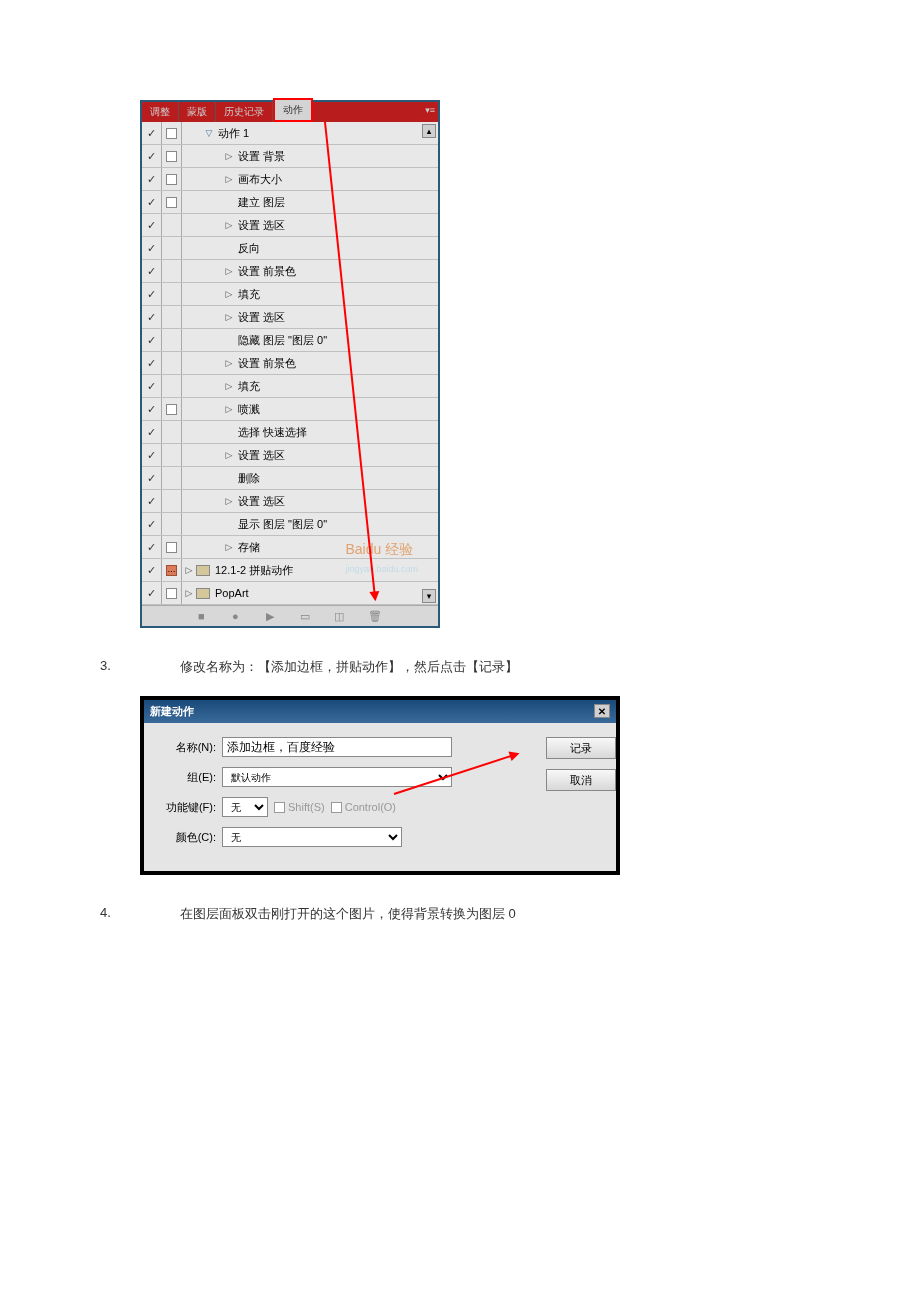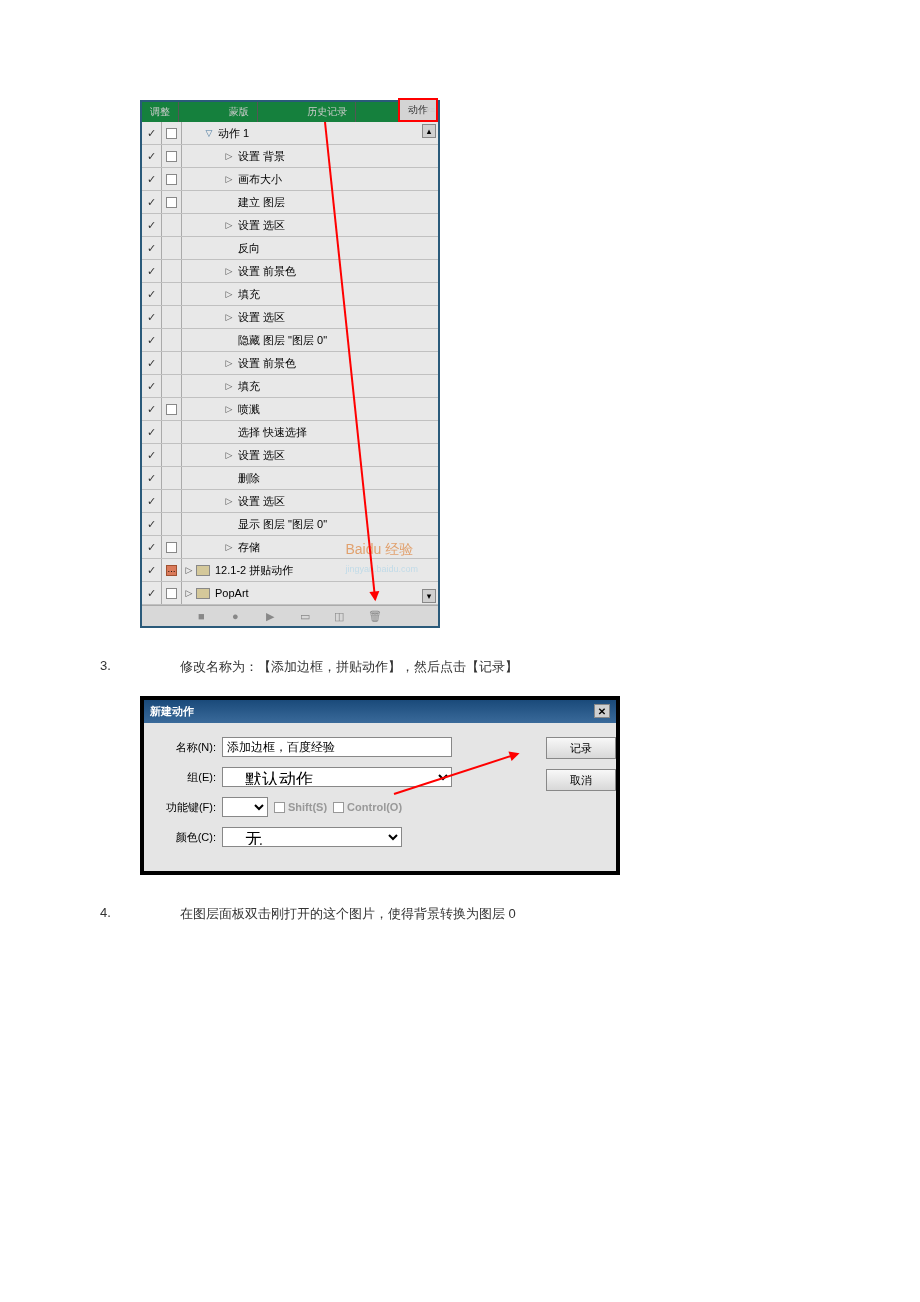--- a/index.html
+++ b/index.html
@@ -2,21 +2,21 @@
 <html><head>
   <meta charset="utf-8">
   <style>
     * { box-sizing: border-box; margin: 0; padding: 0; }
     body { font-family: "Microsoft YaHei", SimSun, sans-serif; background: #fff; width: 920px; }
     
     .page-wrap { padding: 100px 100px 40px 100px; }
     
     
     .actions-panel { width: 300px; margin-left: 40px; border: 2px solid #2a5a7a; background: #e8e8e8; position: relative; }
-    .panel-tabs { display: flex; background: #15803d; height: 20px; align-items: flex-end; position: relative; justify-content: space-between; }
+    .panel-tabs { display: flex; background: #b91c1c; height: 20px; align-items: flex-end; position: relative; }
     .tab { font-size: 10px; color: #ccc; padding: 2px 8px; border-right: 1px solid #555; cursor: pointer; line-height: 16px; }
     .tab.active { background: #d4d4d4; color: #333; }
     .tab.highlight { border: 2px solid #ff0000; }
     .panel-menu { position: absolute; right: 3px; top: 3px; font-size: 9px; color: #ccc; }
     
     .panel-body { background: #e8e8e8; position: relative; }
     .scroll-up { position: absolute; right: 2px; top: 2px; width: 14px; height: 14px; background: #d0d0d0; border: 1px solid #888; text-align: center; font-size: 9px; line-height: 12px; }
     .scroll-down { position: absolute; right: 2px; bottom: 2px; width: 14px; height: 14px; background: #d0d0d0; border: 1px solid #888; text-align: center; font-size: 9px; line-height: 12px; }
     
     .action-row { display: flex; align-items: center; height: 23px; border-bottom: 1px solid #c0c0c0; font-size: 11px; }
@@ -42,24 +42,24 @@
     .step-num { width: 80px; }
     
     
     .dialog-wrap { width: 480px; margin-left: 40px; border: 4px solid #000000; background: #e5e5e5; position: relative; }
     .dialog-title { background: linear-gradient(#1a4a7a, #3a6a9a); color: #fff; font-size: 11px; padding: 4px 6px; display: flex; justify-content: space-between; font-weight: bold; }
     .close-btn { width: 16px; height: 14px; background: #d0d0d0; color: #000; text-align: center; font-size: 10px; line-height: 14px; border: 1px solid #888; font-weight: bold; }
     .dialog-content { padding: 14px 12px; position: relative; }
     .form-row { display: flex; align-items: center; margin-bottom: 10px; font-size: 11px; }
     .form-label { width: 60px; text-align: right; margin-right: 6px; }
     .form-input { flex: 0 0 230px; height: 20px; border: 1px solid #888; background: #fff; padding: 2px 4px; font-size: 12px; }
-    .form-select { height: 20px; border: 1px solid #888; background: #fff; padding: 1px 18px; font-size: 17px; }
+    .form-select { height: 20px; border: 1px solid #888; background: #fff; padding: 1px 4px; font-size: 10px; }
     .dlg-btn { width: 70px; height: 22px; border: 1px solid #888; background: linear-gradient(#f8f8f8, #d8d8d8); font-size: 11px; cursor: pointer; }
     .btn-col { position: absolute; right: 0; top: 14px; display: flex; flex-direction: column; gap: 10px; }
-    .cb-wrap { display: inline-flex; align-items: center; gap: 3px; color: #999; margin-left: 6px; font-weight: bold; }
+    .cb-wrap { display: inline-flex; align-items: center; gap: 3px; color: #999; margin-left: 6px; }
     .cb { width: 11px; height: 11px; border: 1px solid #999; background: #fff; }
     
     .red-arrow2 { position: absolute; left: 250px; top: 70px; width: 130px; height: 2px; background: #ff0000; transform: rotate(-18deg); transform-origin: left; pointer-events: none; z-index: 10; }
     .red-arrow2::after { content: ''; position: absolute; right: -2px; top: -4px; width: 0; height: 0; border-top: 5px solid transparent; border-bottom: 5px solid transparent; border-left: 10px solid #ff0000; }
   </style>
 </head>
 <body>
 
 <div class="page-wrap">
 

